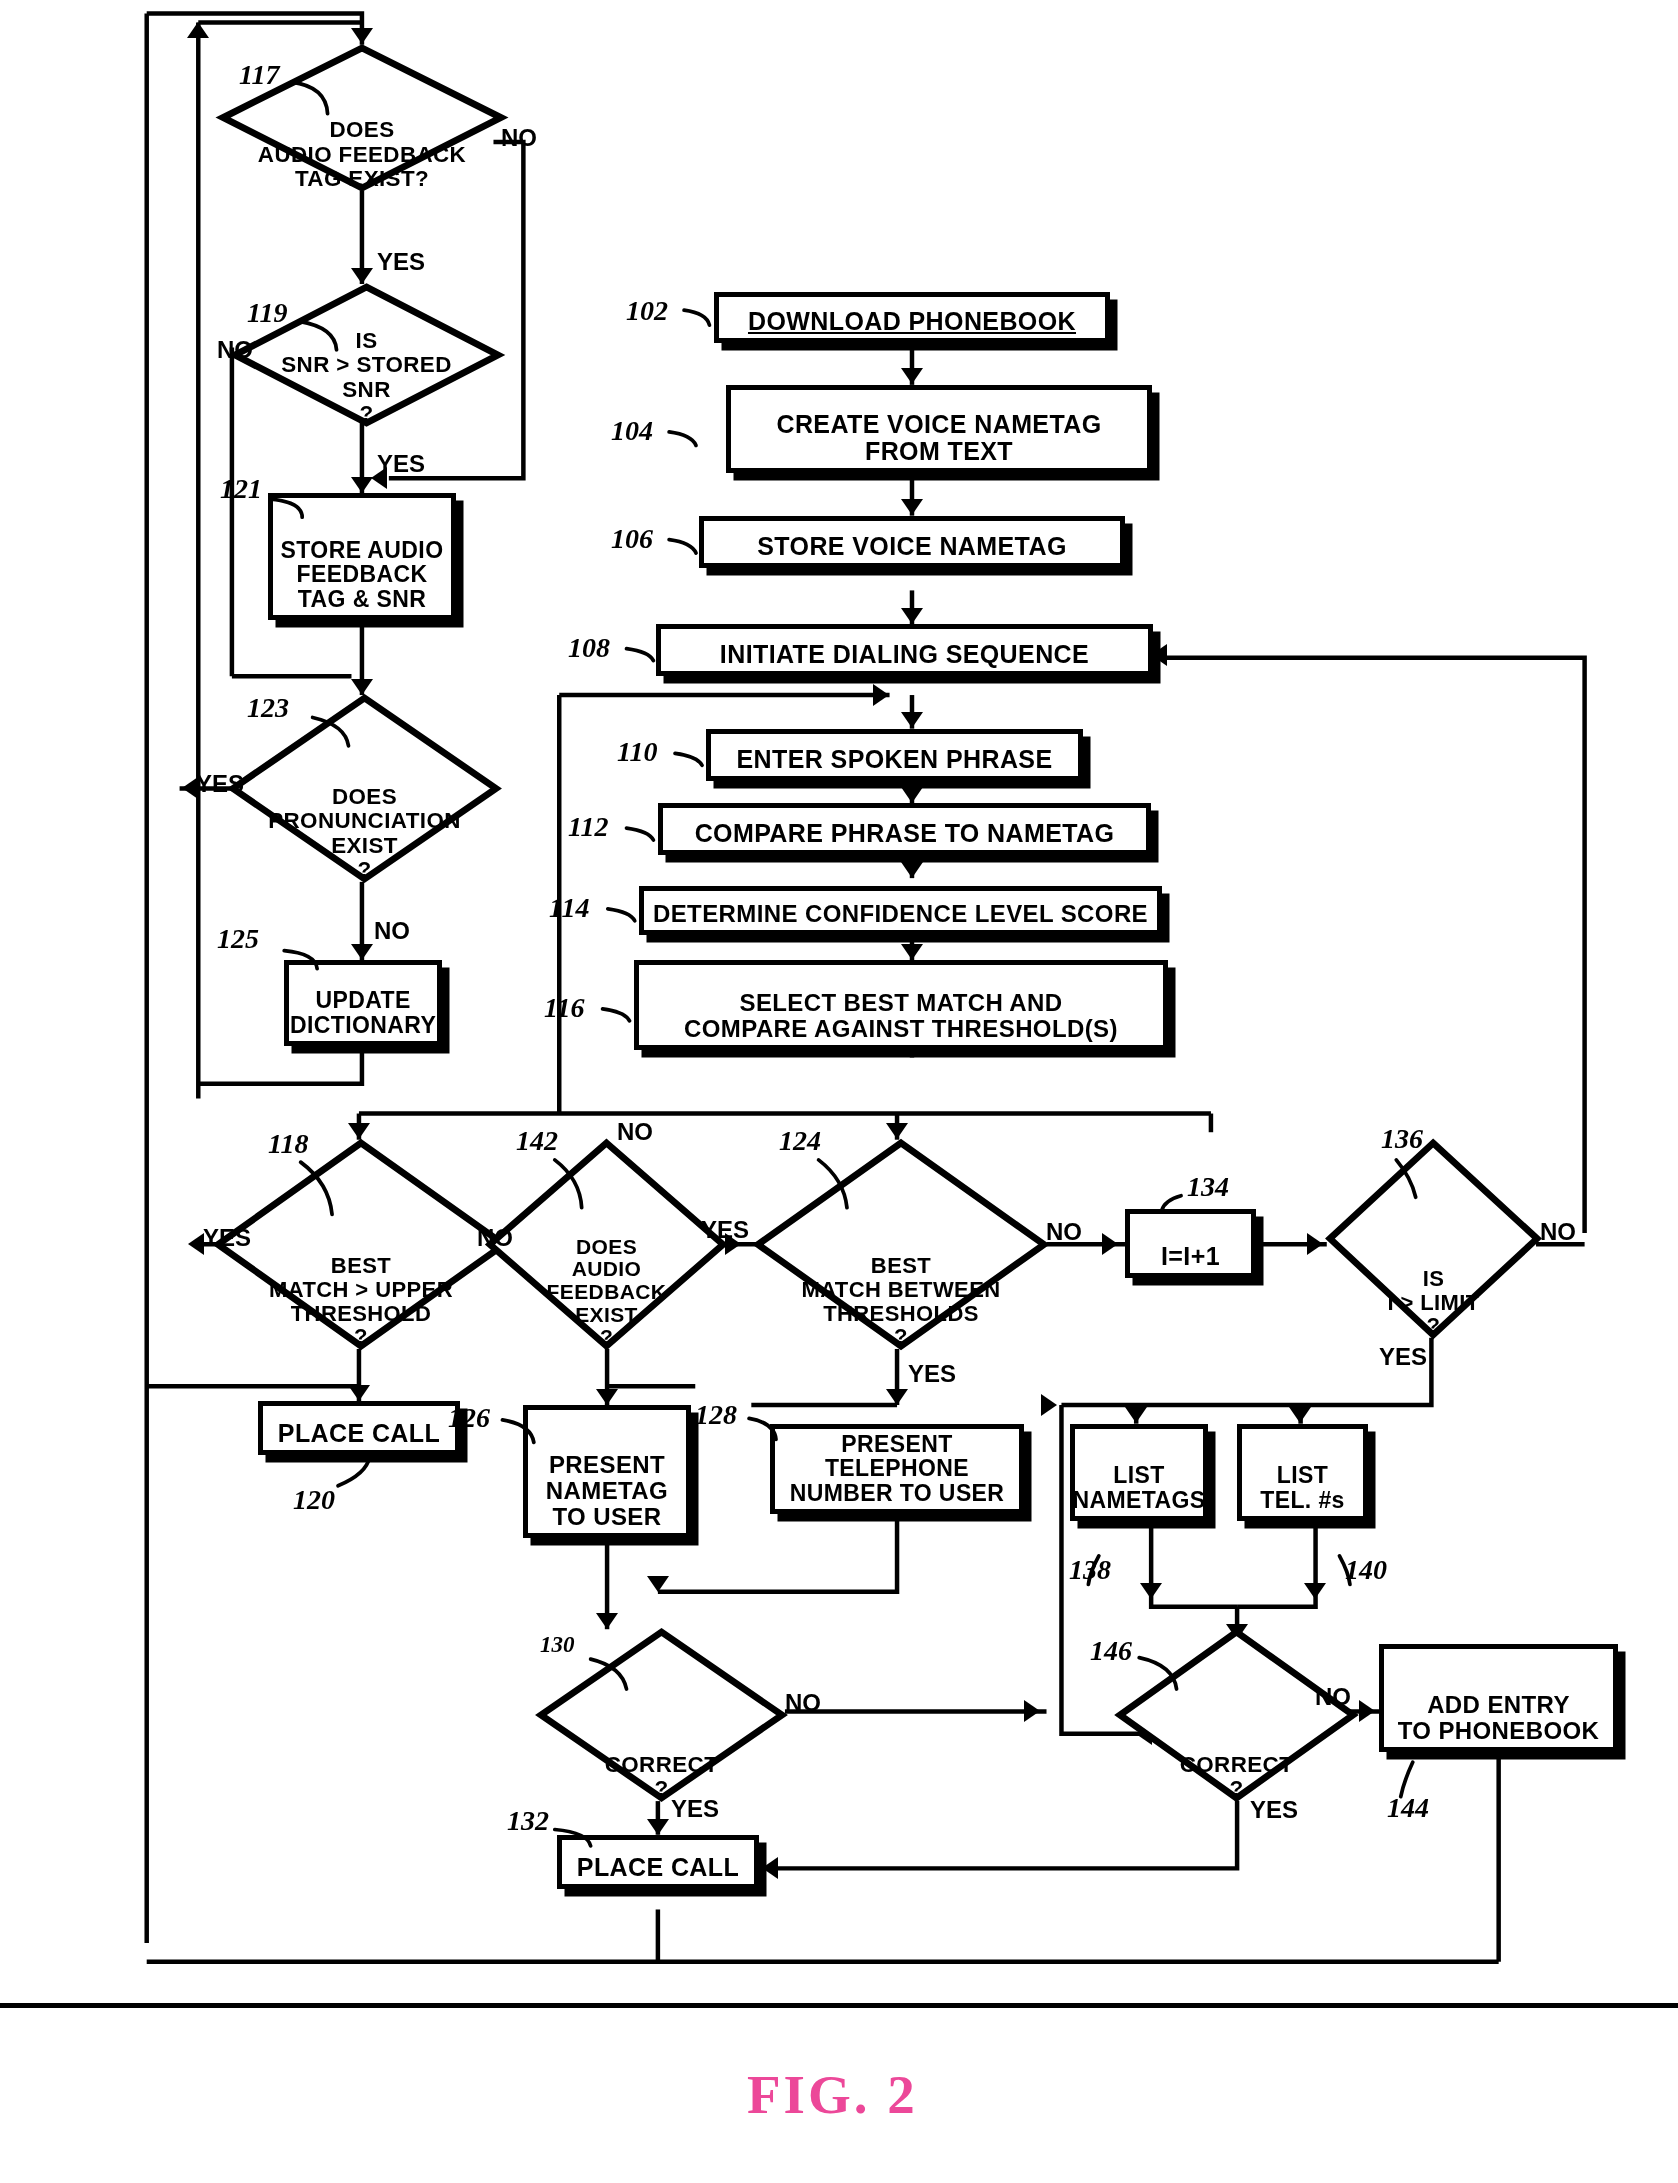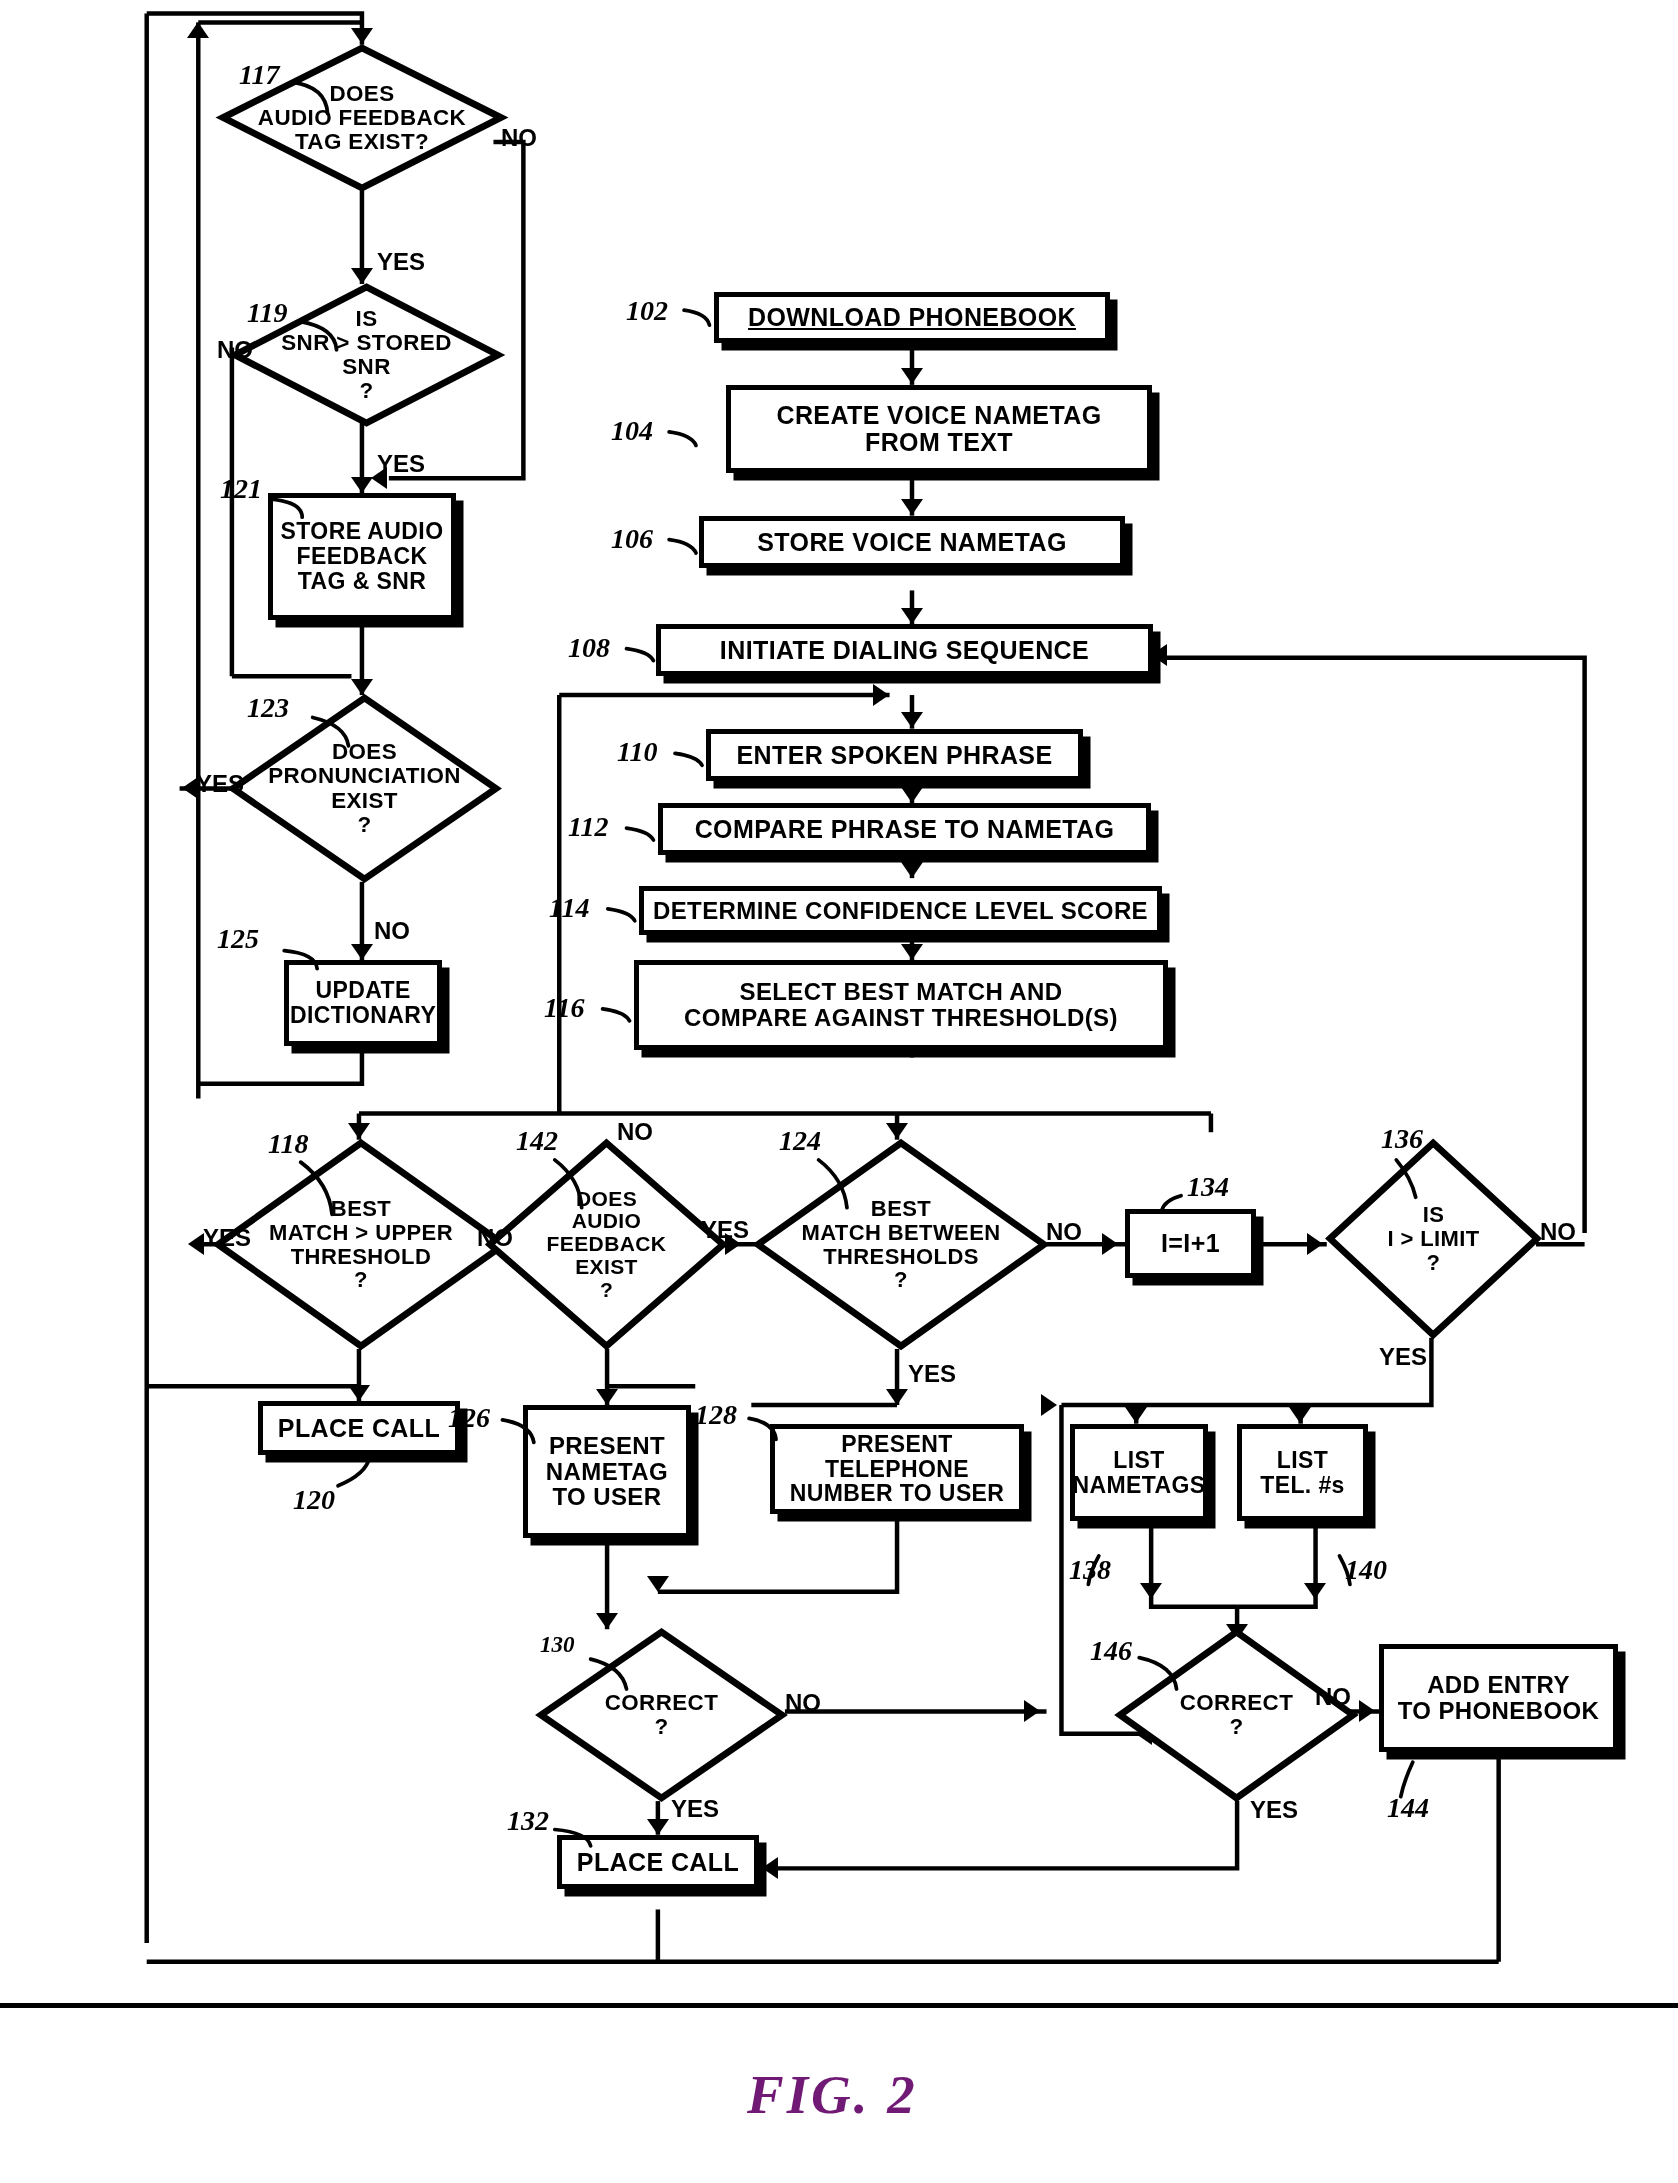--- a/index.html
+++ b/index.html
@@ -13,21 +13,21 @@
     width:1679px;
     height:2183px;
     background:#ffffff;
     overflow:hidden;
   }
   
   .node{
     position:absolute;
     box-sizing:border-box;
     display:flex;
-    align-items:center;
+    align-items:flex-end;
     justify-content:center;
     text-align:center;
     font-family:"Liberation Sans", sans-serif;
     font-weight:bold;
     letter-spacing:0.4px;
     line-height:1.08;
     color:#000;
   }
   
   .box{
@@ -85,23 +85,22 @@
   .arw-l{border-top:11.2px solid transparent;border-bottom:11.2px solid transparent;border-right:16.4px solid #000;}
   .arw-r{border-top:11.2px solid transparent;border-bottom:11.2px solid transparent;border-left:16.4px solid #000;}
 
   
   .leader{position:absolute;overflow:visible;}
 
   
   #figcap{
     position:absolute;
     font-family:"Liberation Serif", serif;
-    font-style:italic;
     font-weight:bold;
-    color:#701a75;
+    color:#ec4899;
   }
   #pagerule{
     position:absolute;
     background:#000;
   }
 </style>
 </head>
 <body>
 
 <div id="sheet">

